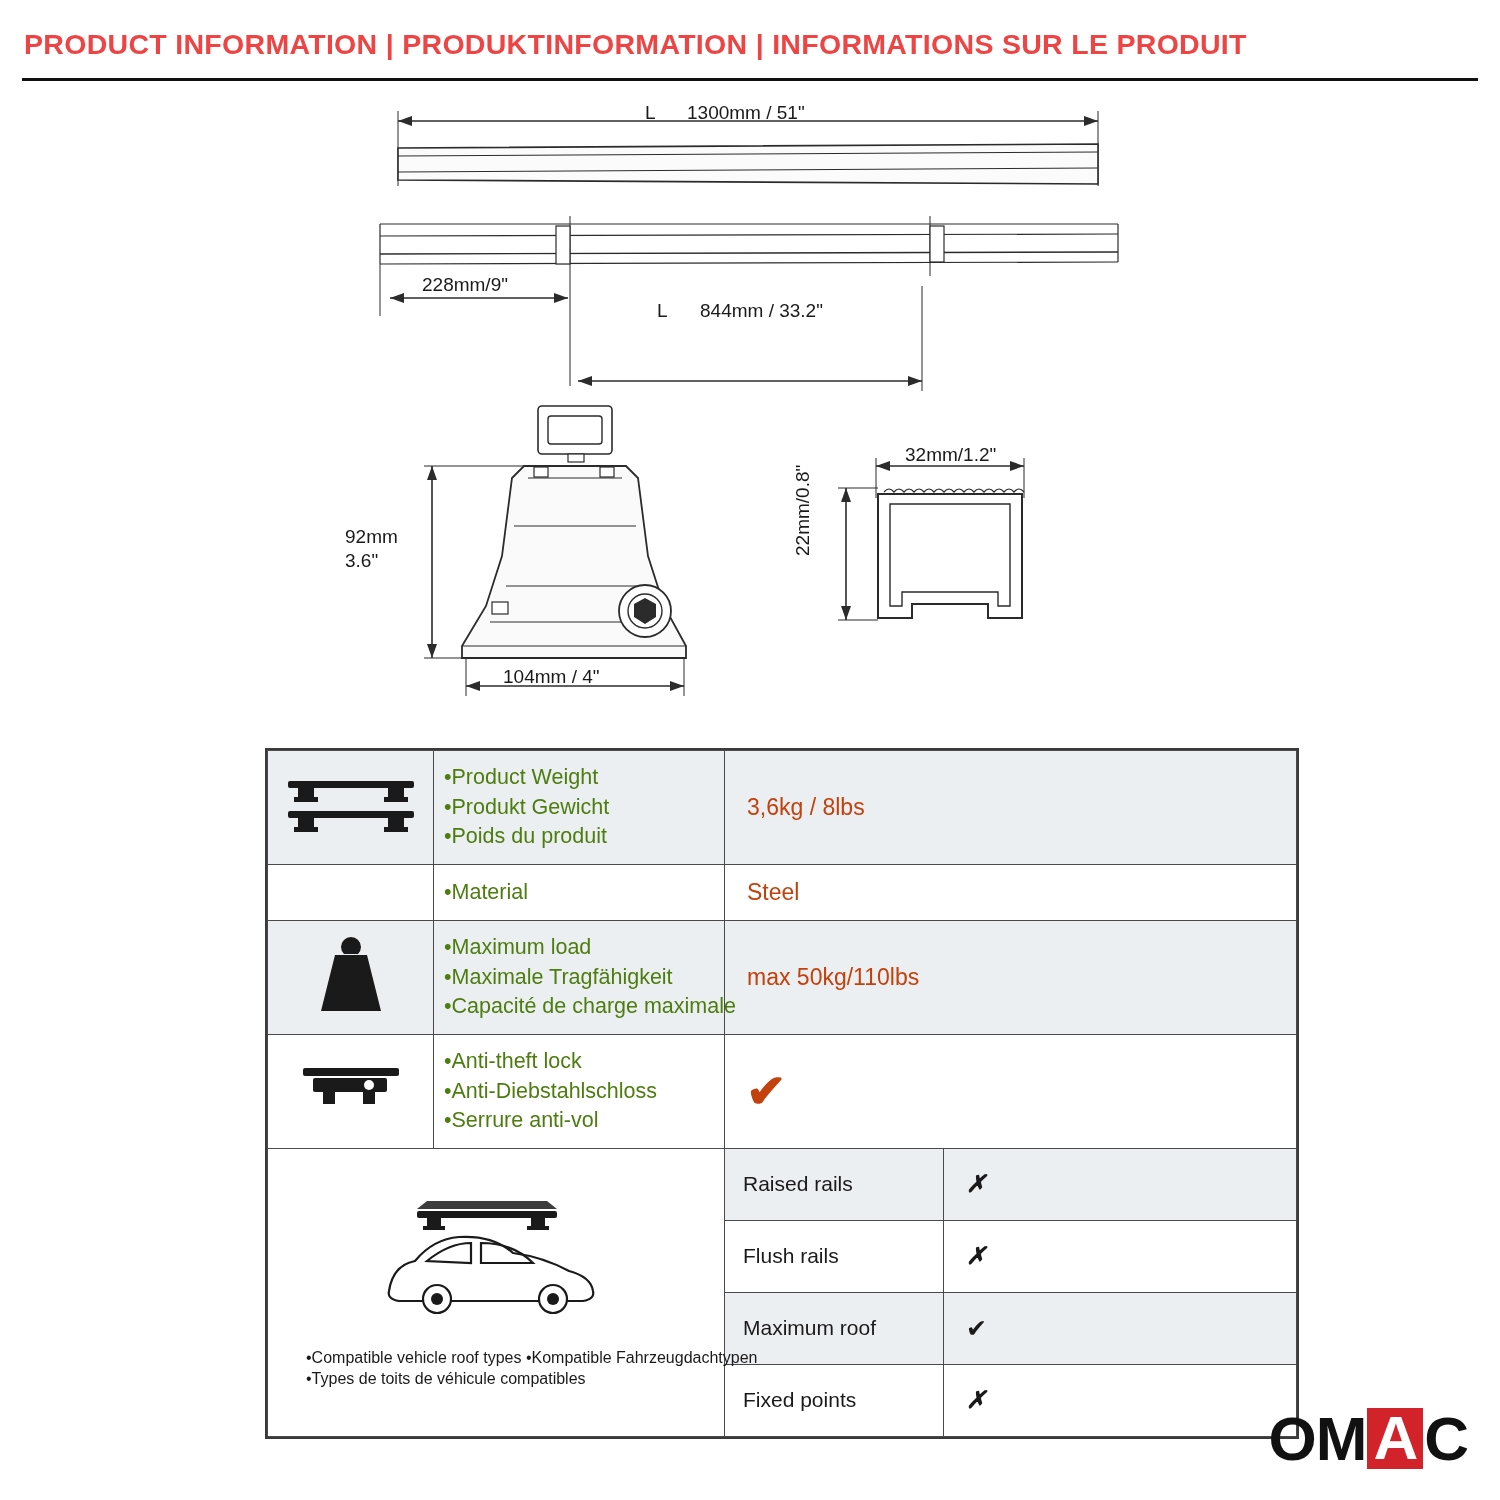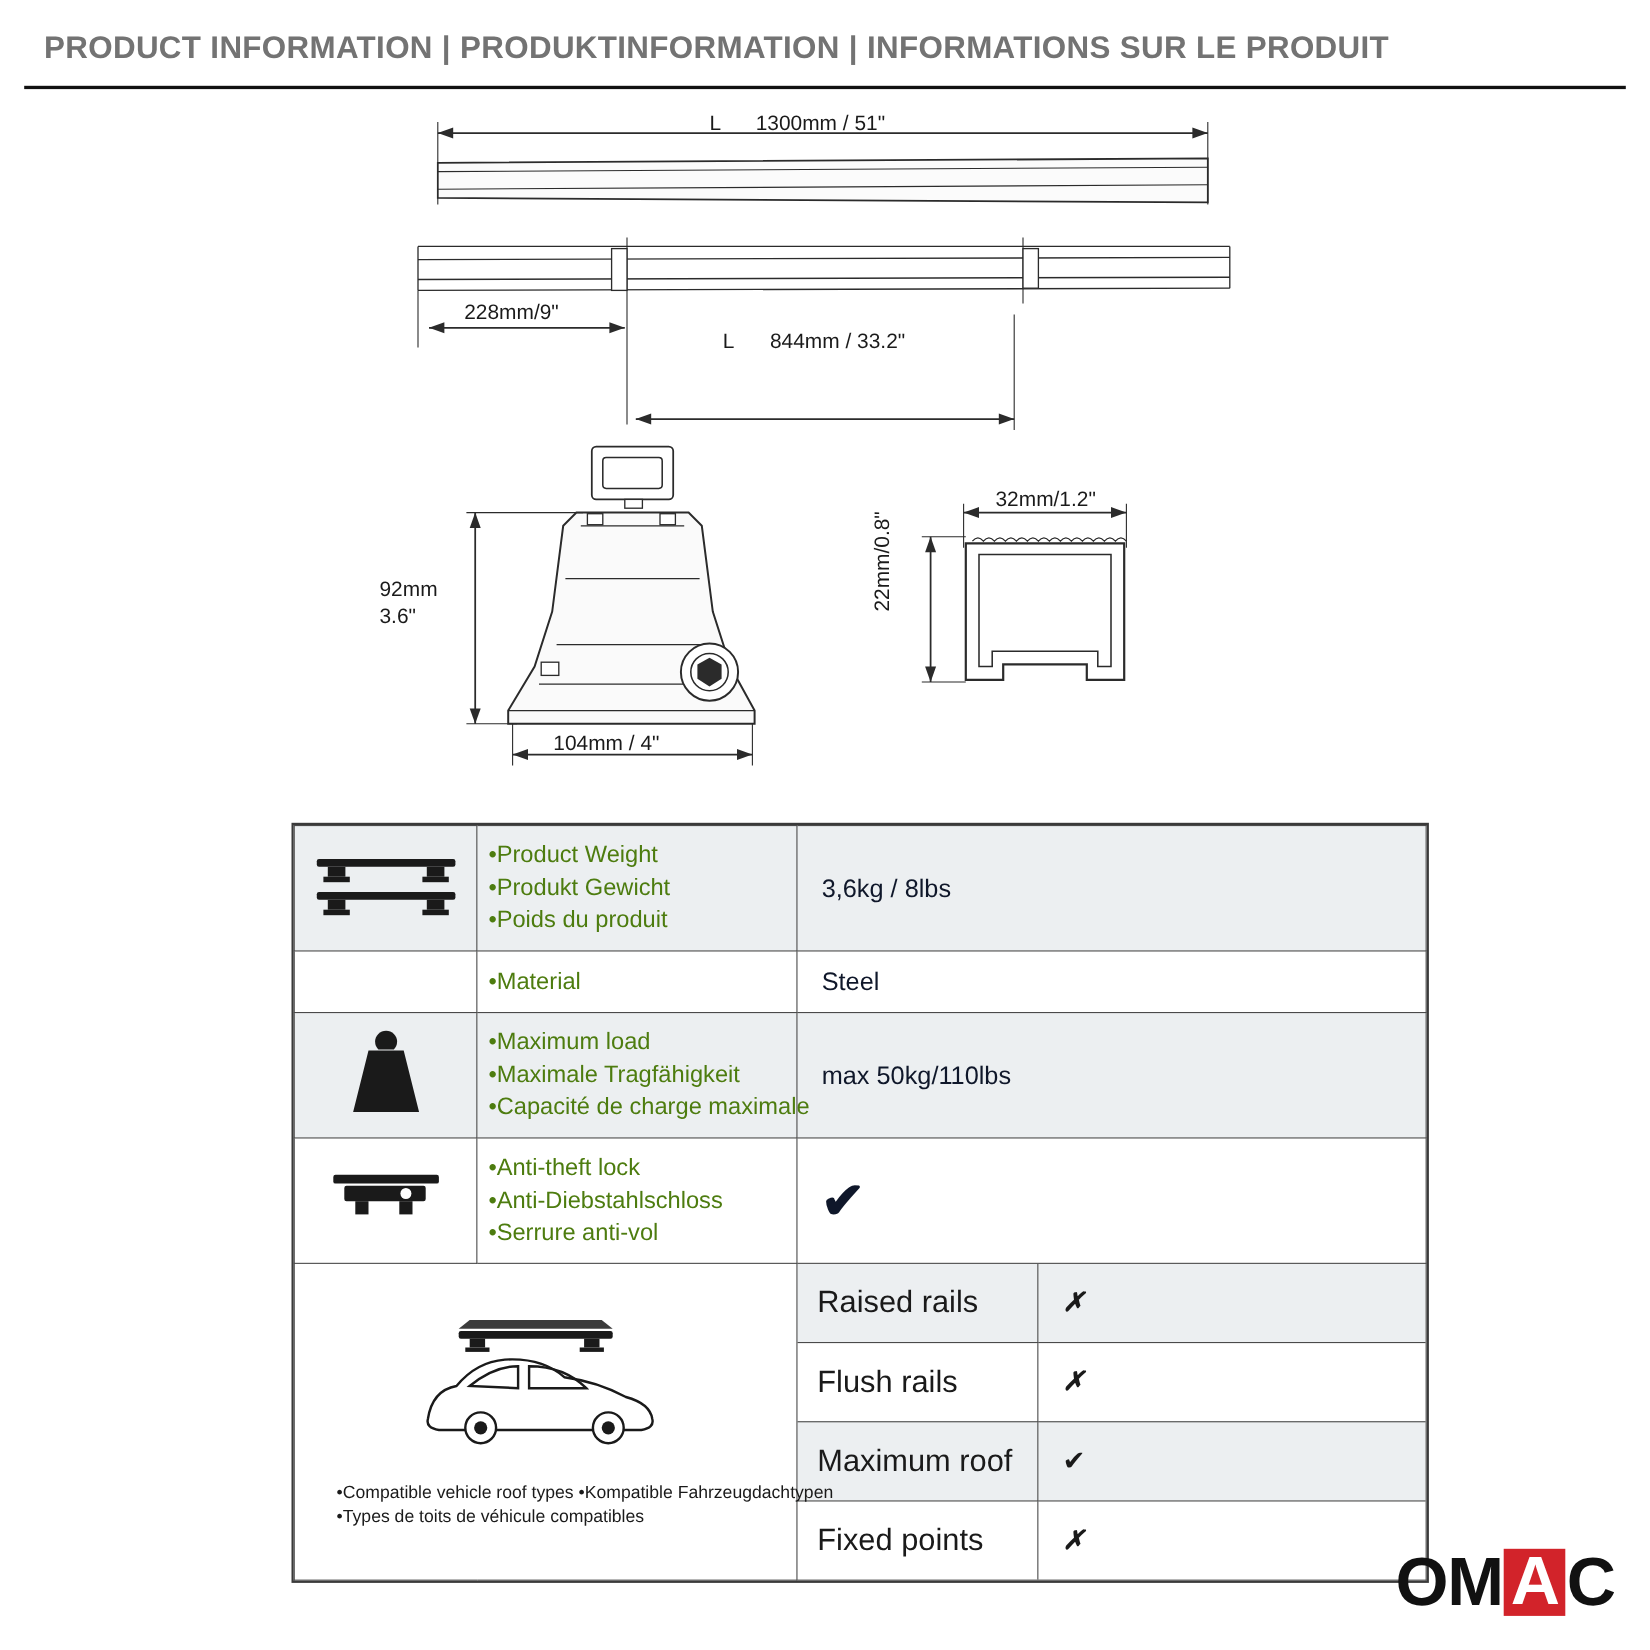--- a/index.html
+++ b/index.html
@@ -17,28 +17,28 @@
   }
   .page {
     position: relative;
     width: 1500px;
     height: 1500px;
   }
 
   
   .header-title {
     position: absolute;
-    left: 40px;
+    left: 24px;
     top: 28px;
     width: 1420px;
     font-size: 28.5px;
     font-weight: bold;
     letter-spacing: 0.3px;
     white-space: nowrap;
-    color: #737373;
+    color: #ef4444;
   }
   .header-rule {
     position: absolute;
     left: 22px;
     top: 78px;
     width: 1456px;
     height: 3px;
     background: #111;
   }
 
@@ -84,40 +84,40 @@
     padding: 12px 6px 12px 10px;
     font-size: 21.5px;
     line-height: 1.38;
     color: #4d7c0f;
     white-space: nowrap;
   }
   .label-cell .line { display: block; }
   .value-cell {
     padding: 14px 0 14px 22px;
     font-size: 23px;
-    color: #0f172a;
+    color: #c2410c;
   }
   .value-cell.shaded, td.shaded { background: #eceff1; }
 
   .icon-cell {
     text-align: center;
     vertical-align: middle;
   }
 
   
   .sub-table {
     width: 100%;
     border-collapse: collapse;
     table-layout: fixed;
   }
   .sub-table td {
     border: 0;
     border-bottom: 1px solid #4a4a4a;
     height: 71px;
-    font-size: 28px;
+    font-size: 21px;
     padding: 0 0 0 18px;
   }
   .sub-table tr:last-child td { border-bottom: 0; }
   .sub-table .sub-name { width: 200px; border-right: 1px solid #4a4a4a; }
   .sub-table .sub-mark { padding-left: 22px; font-size: 22px; }
   .mark-yes { font-size: 25px; }
   .mark-no { font-size: 24px; font-weight: bold; font-style: italic; }
 
   .check-big {
     font-size: 46px;

